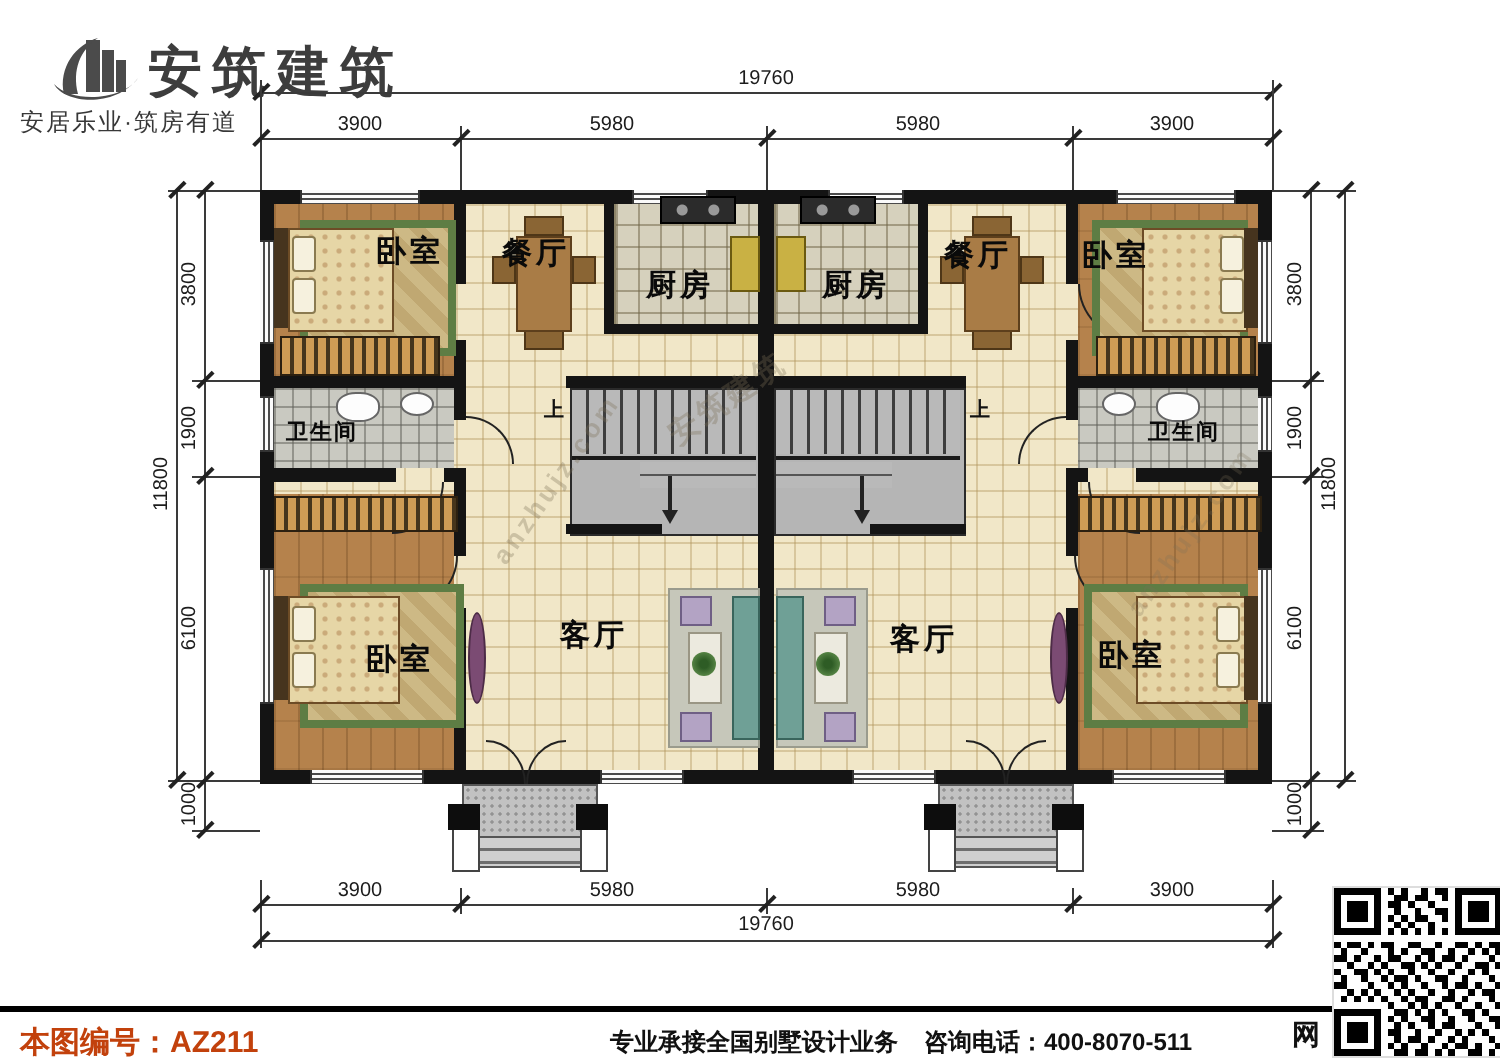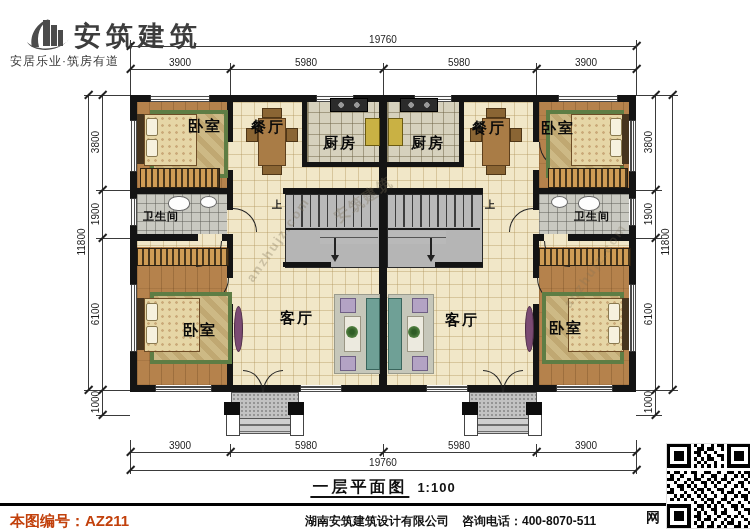--- a/index.html
+++ b/index.html
@@ -342,28 +342,25 @@
   <div class="tk" style="left:650px;top:389px;"></div>
   <div class="tk" style="left:650px;top:414px;"></div>
   <div class="tk" style="left:667px;top:94px;"></div>
   <div class="tk" style="left:667px;top:389px;"></div>
   <div class="dlbv" style="left:648px;top:142px;">3800</div>
   <div class="dlbv" style="left:648px;top:214px;">1900</div>
   <div class="dlbv" style="left:648px;top:314px;">6100</div>
   <div class="dlbv" style="left:648px;top:402px;">1000</div>
   <div class="dlbv" style="left:665px;top:242px;">11800</div>
 
-  <div class="plan-title">
-    <span class="t">一层平面图</span><span class="s">1:100</span>
-  </div>
 
   <div id="footer">
     <div class="fnum">本图编号：AZ211</div>
     <div class="finfo">
-      <span>湖南安筑建筑设计有限公司</span>
+      <span>专业承接全国别墅设计业务</span>
       <span>咨询电话：400-8070-511</span>
     </div>
     <div class="fweb">网</div>
   </div>
 
   <div id="qr">
     <svg viewBox="0 0 25 25" width="84" height="84" shape-rendering="crispEdges">
       <rect x="0" y="0" width="25" height="25" fill="#fff"></rect>
       <rect x="0" y="0" width="7" height="7" fill="#000"></rect>
         <rect x="1" y="1" width="5" height="5" fill="#fff"></rect>

